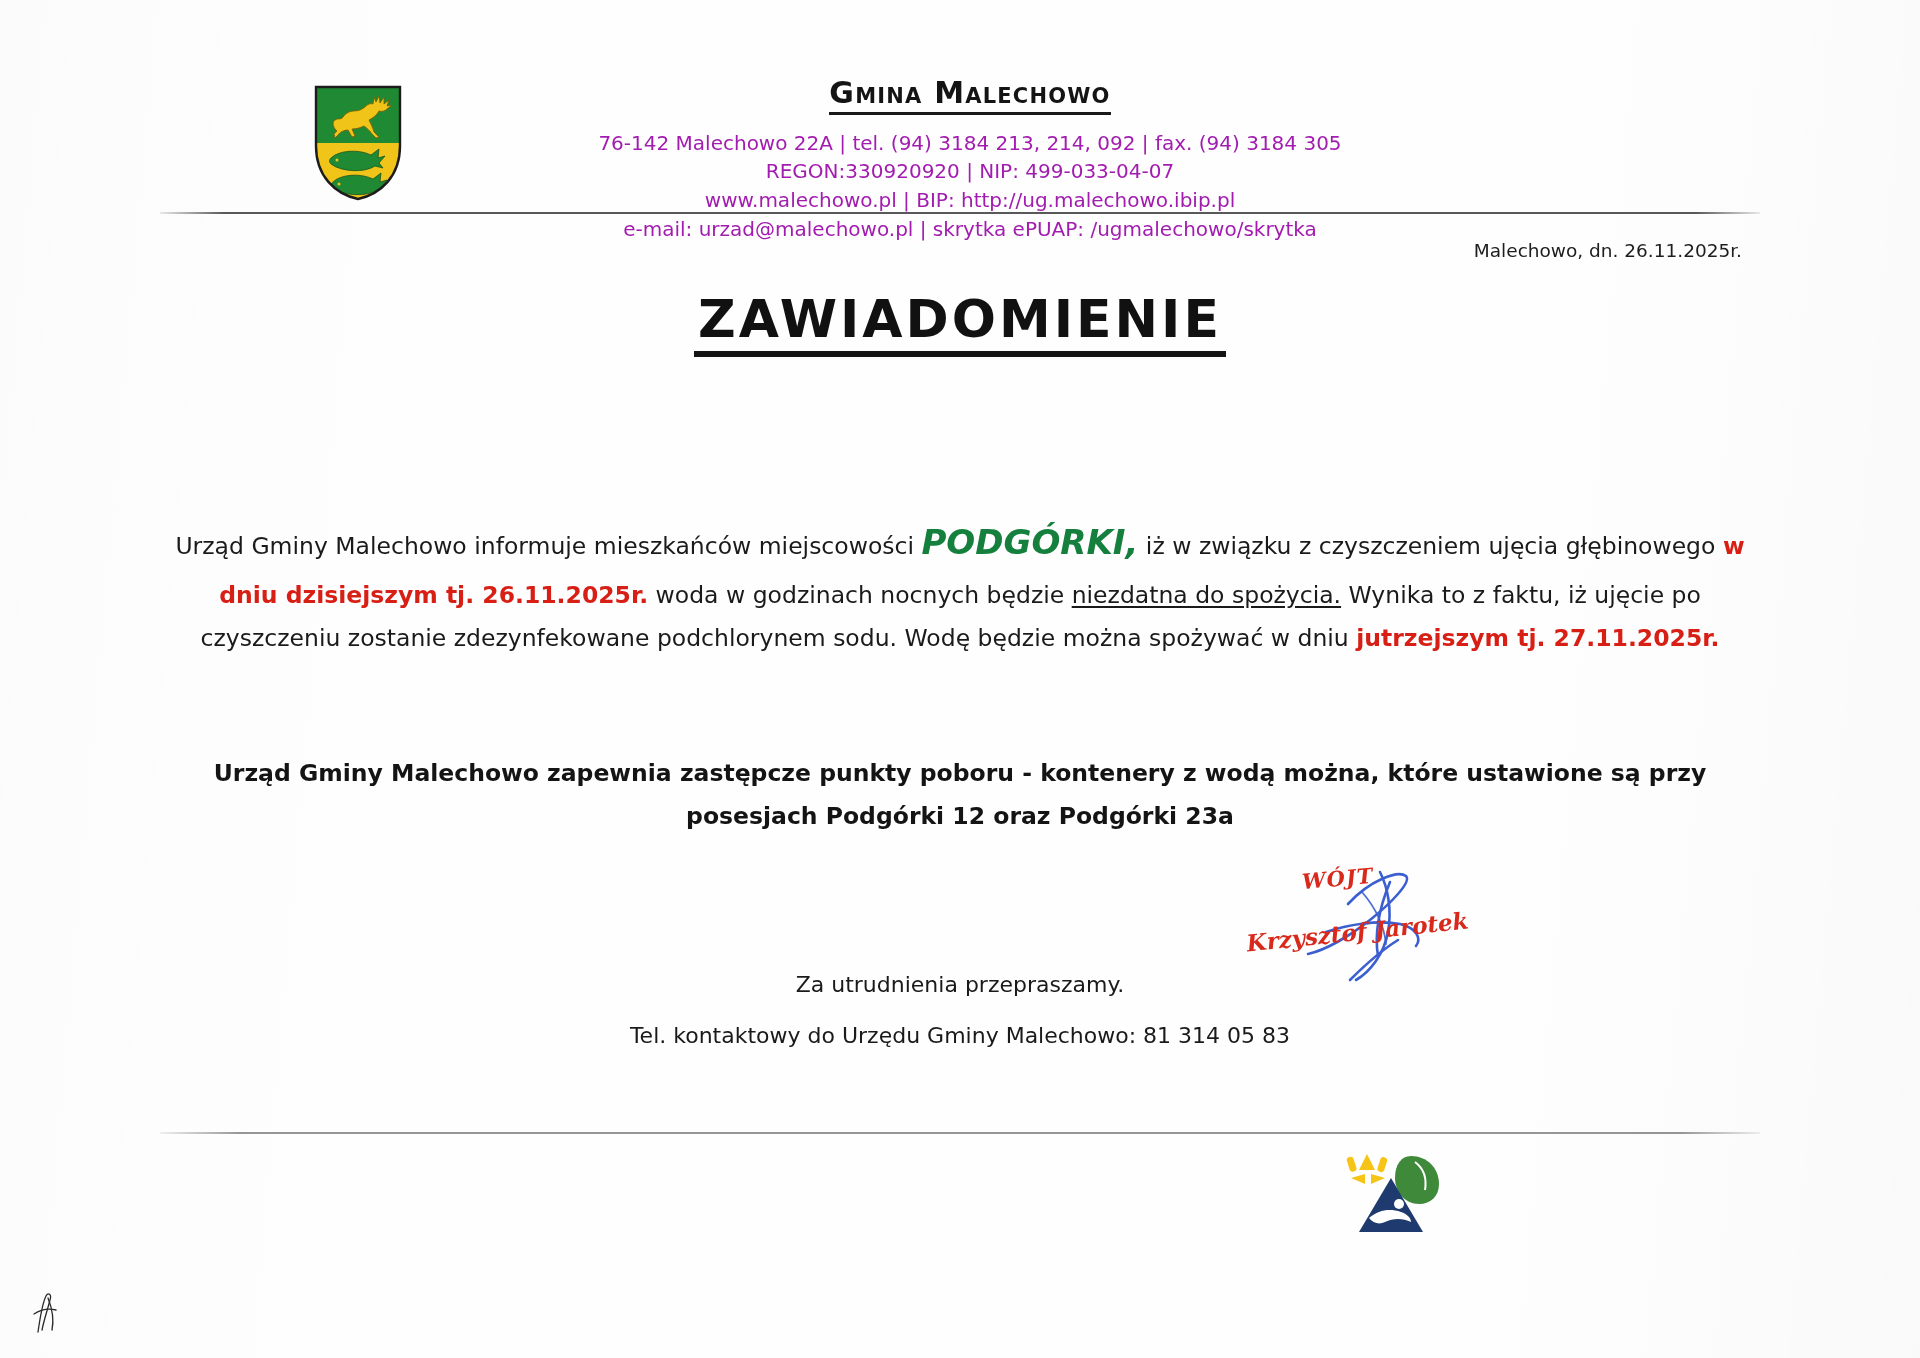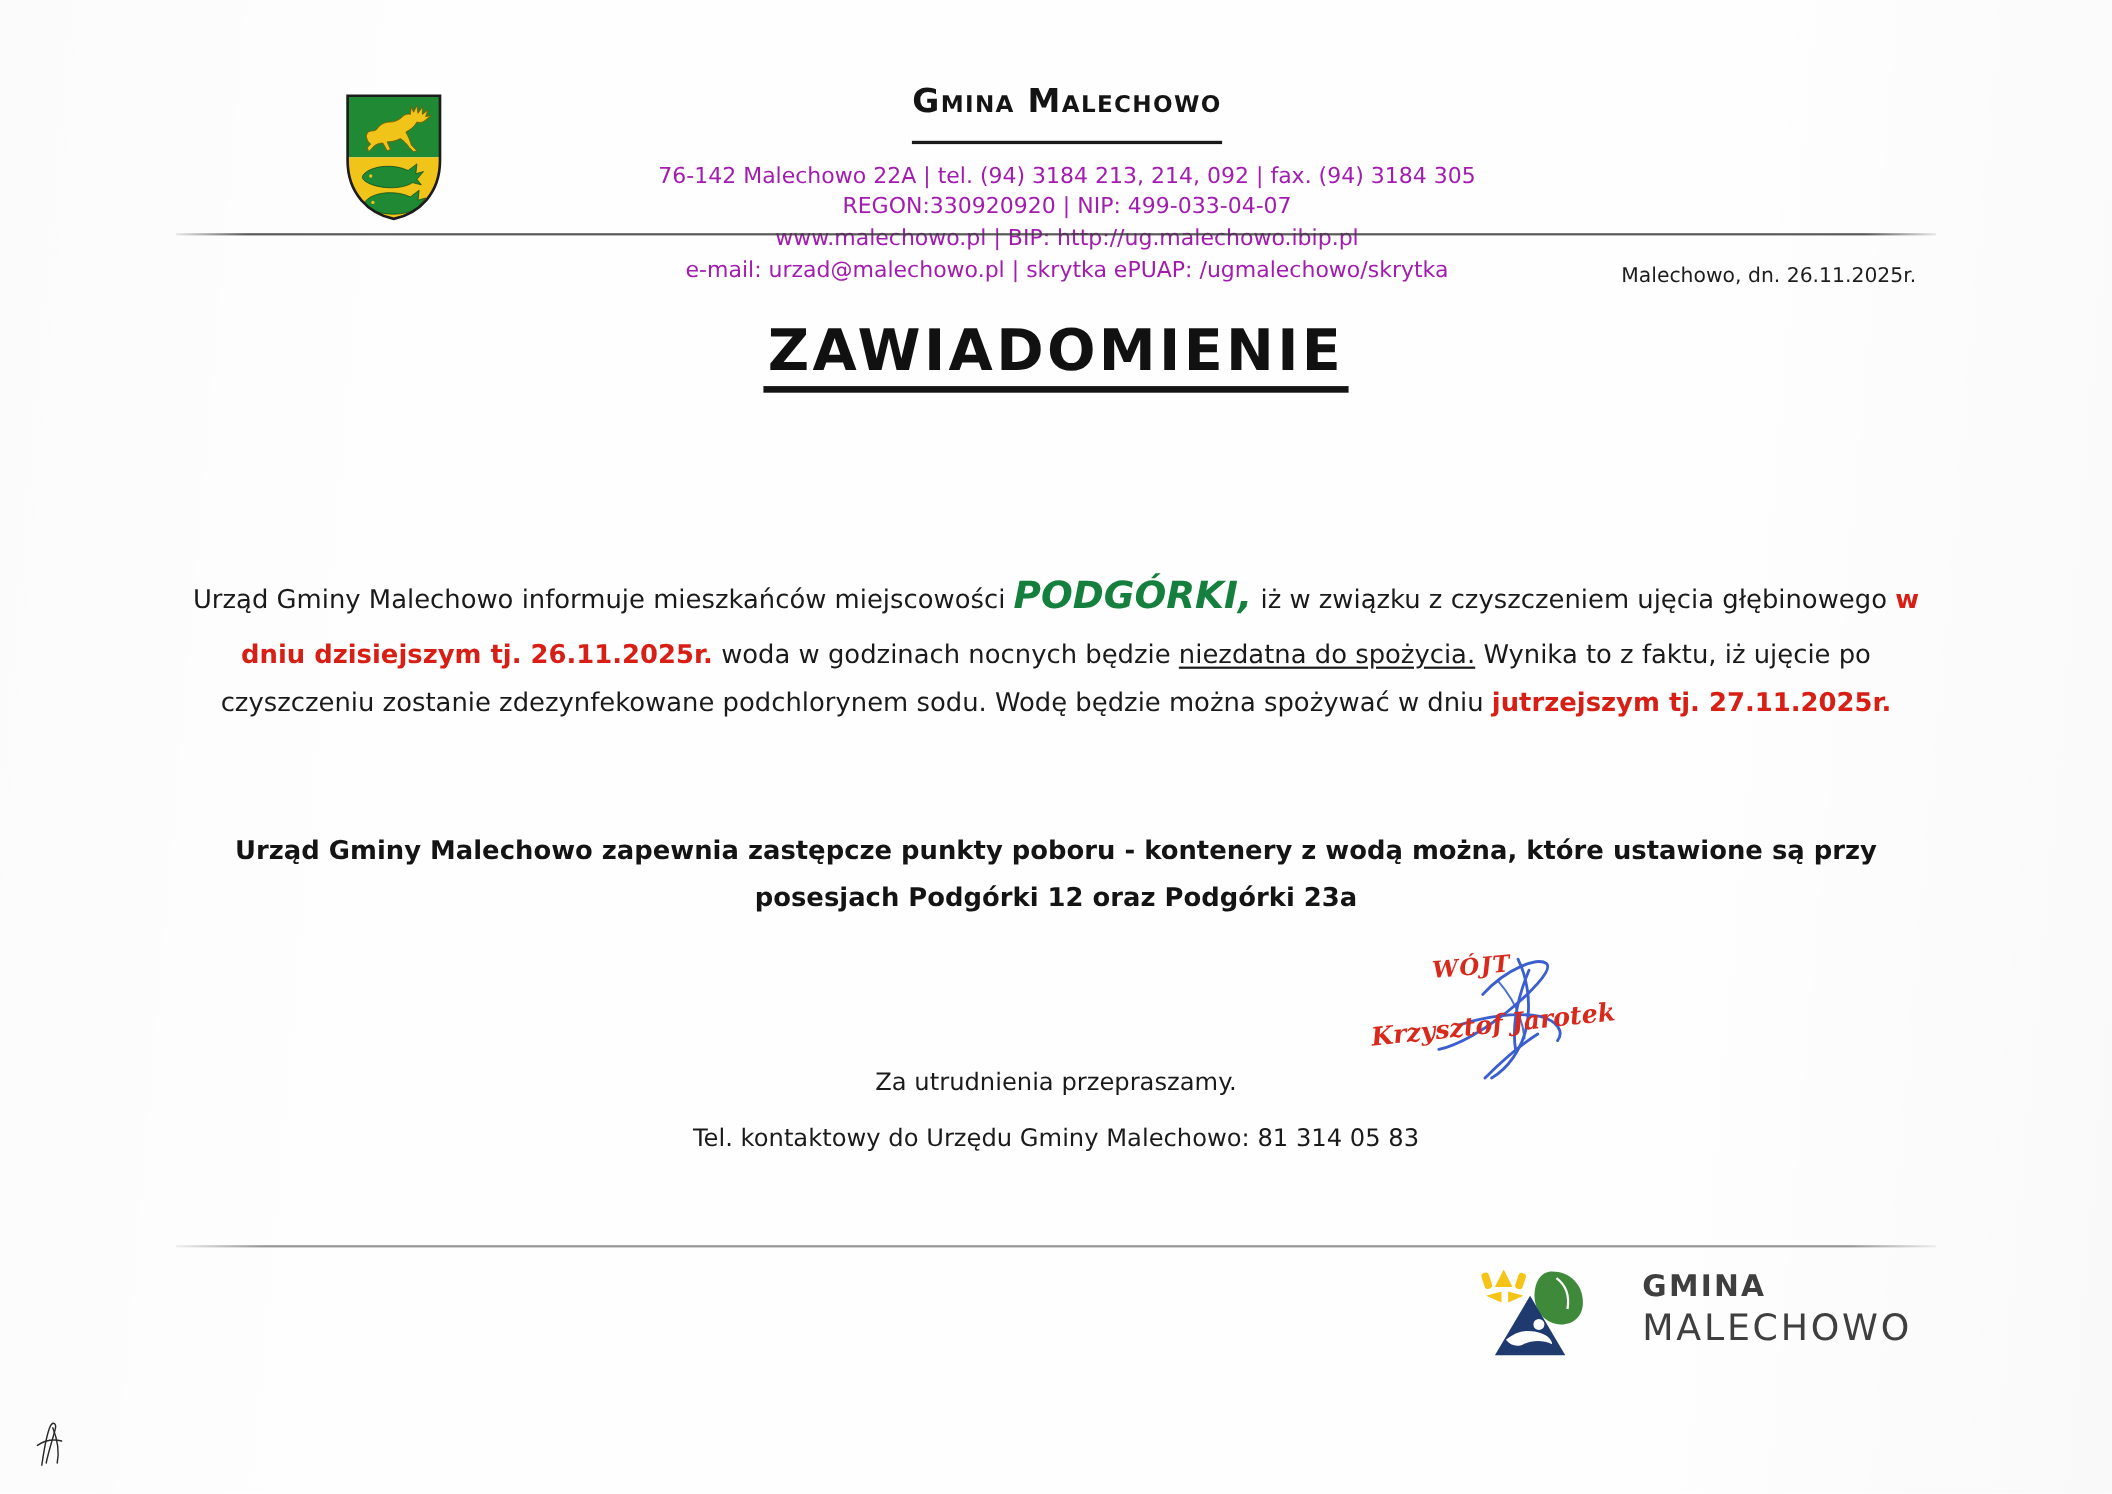--- a/index.html
+++ b/index.html
@@ -56,21 +56,21 @@
   }
   .org-title {
     font-family: "DejaVu Sans", sans-serif;
     font-size: 30px;
     font-weight: 700;
     letter-spacing: 1.2px;
     color: #141414;
     font-variant: small-caps;
     display: inline-block;
     border-bottom: 3px solid #1a1a1a;
-    padding-bottom: 18px;
+    padding-bottom: 2px;
     line-height: 1.12;
     white-space: nowrap;
   }
   .org-contact {
     margin-top: 14px;
     font-family: "DejaVu Sans", sans-serif;
     font-size: 20px;
     line-height: 1.44;
     color: #a21caf;
     text-align: center;
@@ -370,24 +370,20 @@
         <path d="M66,8 C82,8 94,20 94,36 C94,48 86,56 74,56 C60,56 50,44 50,30 C50,17 56,8 66,8 Z"></path>
         <path d="M70,14 C78,20 82,30 80,42" fill="none" stroke="#ffffff" stroke-width="2"></path>
       </g>
 
       <g>
         <path d="M46,30 L78,84 L14,84 Z" fill="#1f3a6e"></path>
         <path d="M24,70 C34,62 44,60 56,64 C62,66 66,70 66,74 C58,70 48,70 40,74 C34,77 28,75 24,70 Z" fill="#ffffff"></path>
         <circle cx="54" cy="56" r="5" fill="#ffffff"></circle>
       </g>
     </svg>
-    <div class="footer-word">
-      <span class="fw-top">GMINA</span>
-      <span class="fw-bottom">MALECHOWO</span>
-    </div>
   </div>
 
   <div class="corner-mark">
     <svg width="40" height="46" viewBox="0 0 40 46" xmlns="http://www.w3.org/2000/svg">
       <g fill="none" stroke="#2a2a2a" stroke-width="1.3" stroke-linecap="round">
         <path d="M10,42 C12,28 14,14 18,6 C20,2 24,4 22,10 C20,18 16,30 14,40"></path>
         <path d="M6,24 C12,20 20,18 28,20"></path>
         <path d="M20,8 C24,18 26,30 24,40"></path>
       </g>
     </svg>

